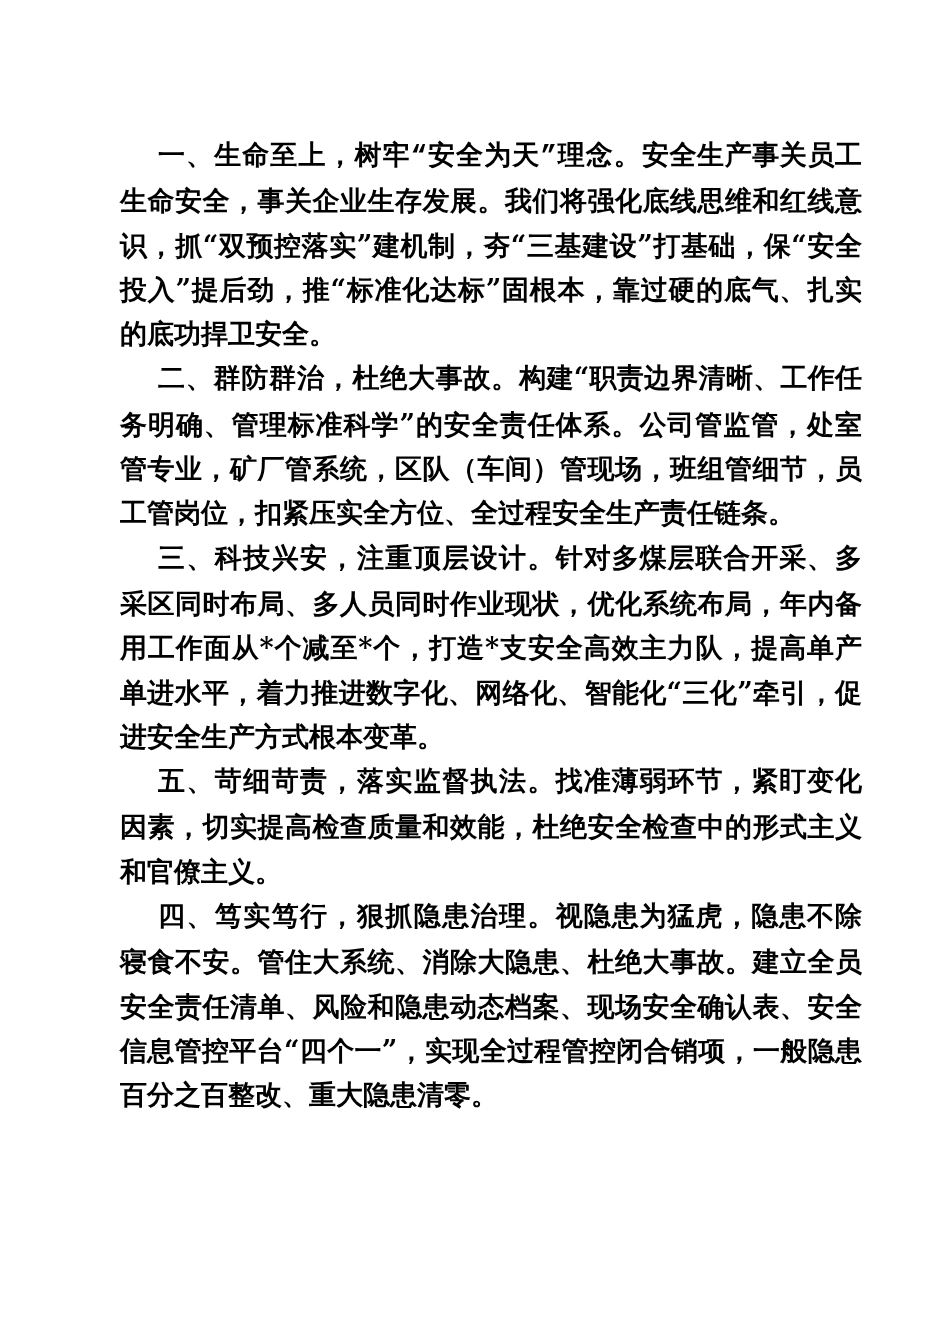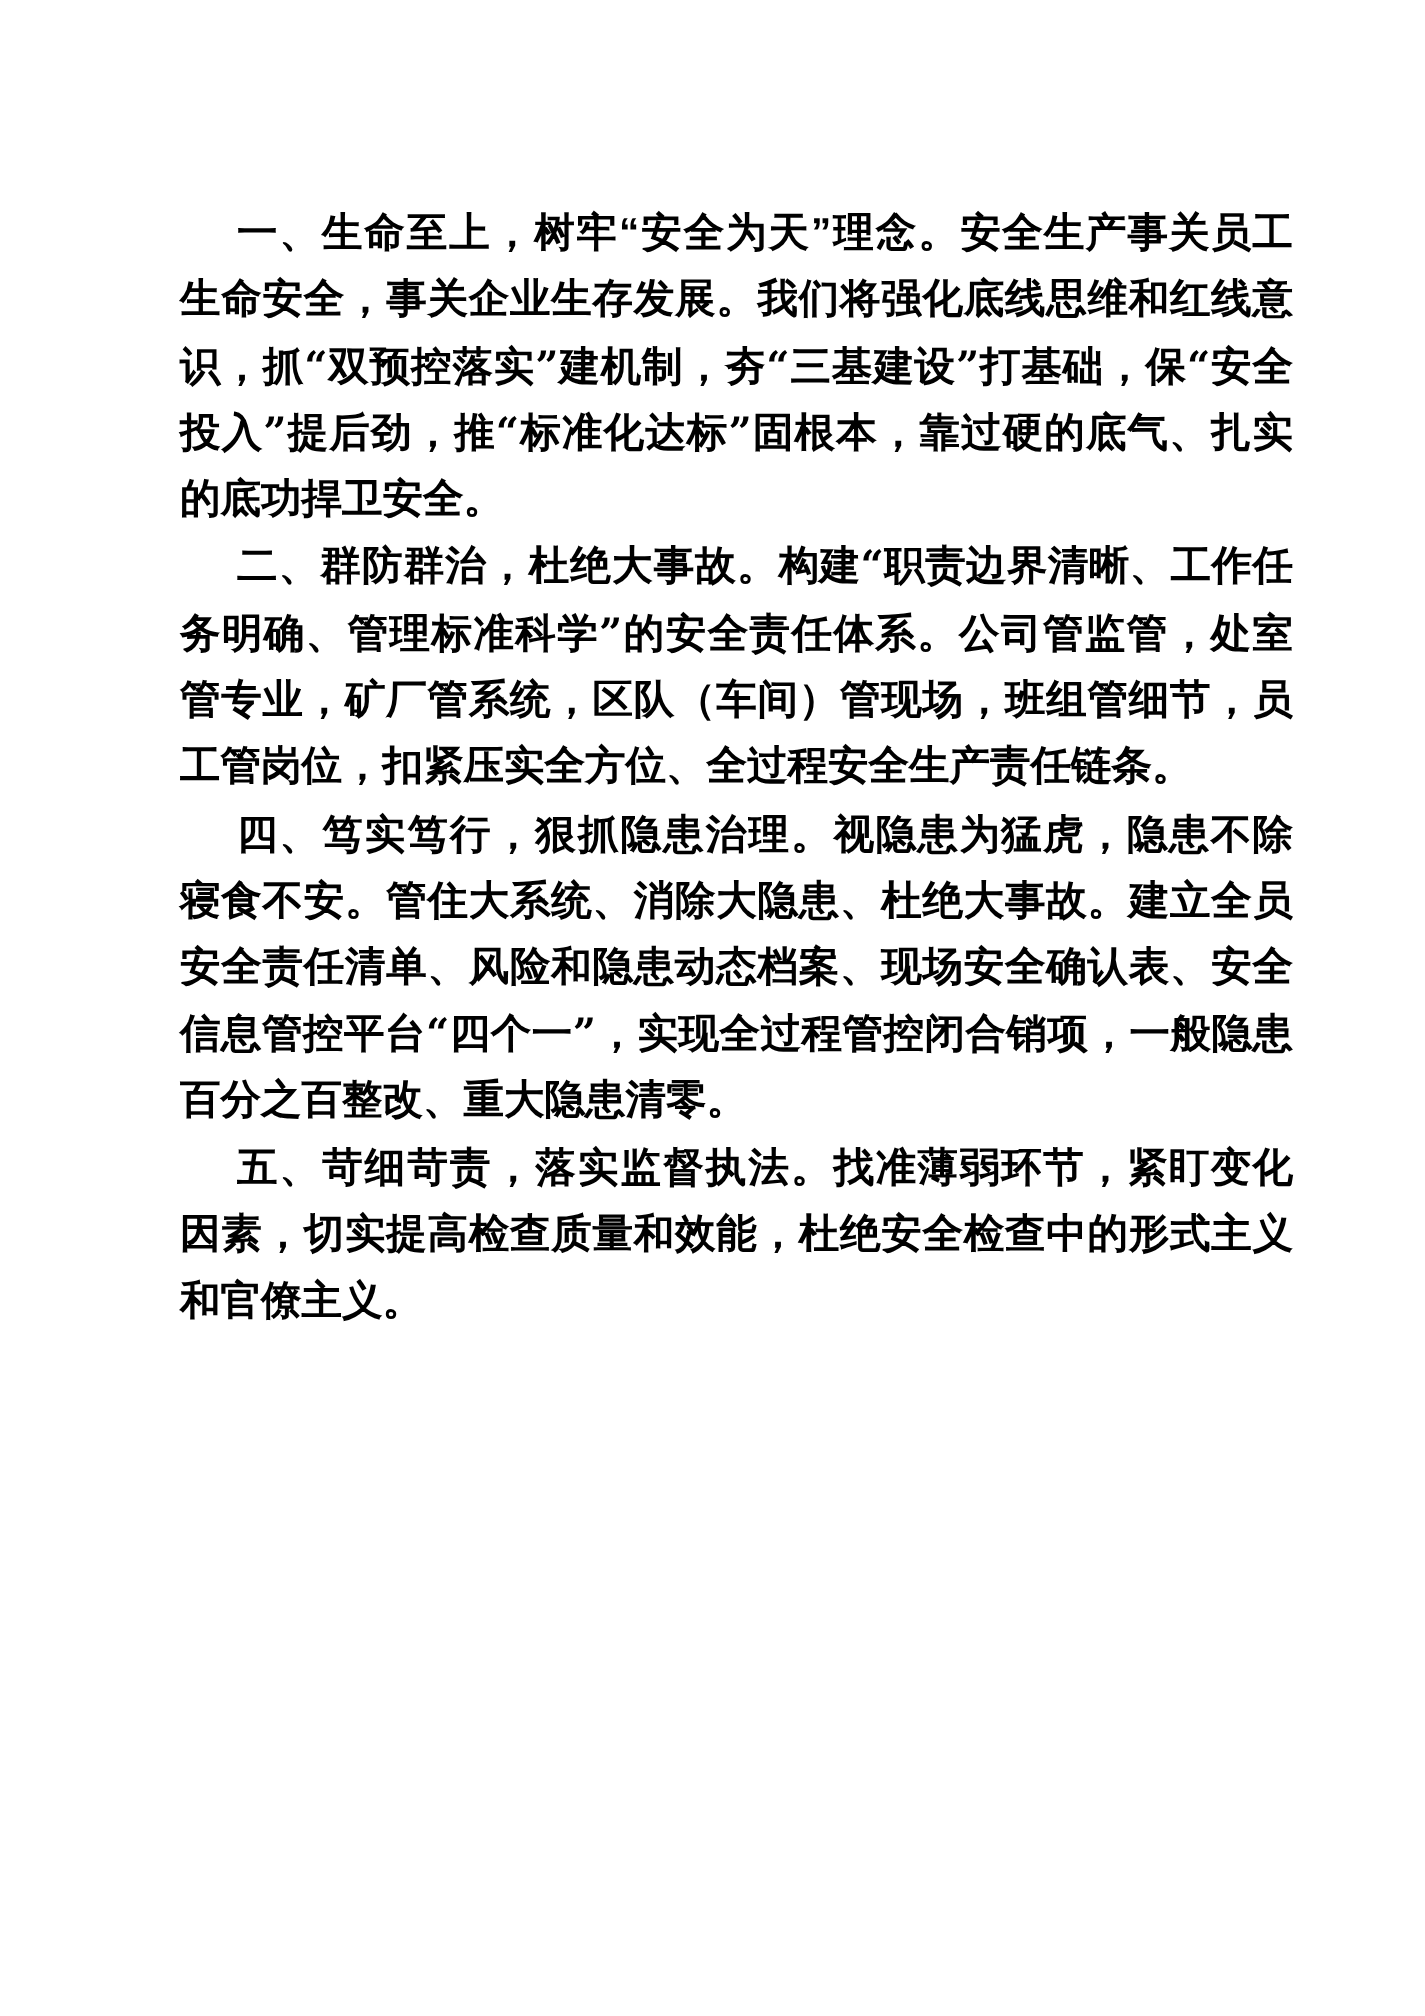--- a/index.html
+++ b/index.html
@@ -27,44 +27,47 @@
     font-size: 27px;
     line-height: 44.3px;
     text-align: justify;
     text-justify: inter-ideograph;
     text-indent: 38px;
     font-family: "DejaVu Serif", "Liberation Serif", serif;
     word-break: break-all;
   }
   .para-heading {
     font-weight: 700;
-    font-family: Liberation Sans, sans-serif;
+    font-family: Liberation Mono, monospace;
     letter-spacing: 0.5px;
   }
   .para-body {
     font-weight: 700;
   }
 </style>
 </head>
 <body>
 
 <div class="page">
   <div class="content">
 
     <p class="para">
       <span class="para-heading">一、生命至上，树牢“安全为天”理念。</span><span class="para-body">安全生产事关员工生命安全，事关企业生存发展。我们将强化底线思维和红线意识，抓“双预控落实”建机制，夯“三基建设”打基础，保“安全投入”提后劲，推“标准化达标”固根本，靠过硬的底气、扎实的底功捍卫安全。</span>
     </p>
 
     <p class="para">
       <span class="para-heading">二、群防群治，杜绝大事故。</span><span class="para-body">构建“职责边界清晰、工作任务明确、管理标准科学”的安全责任体系。公司管监管，处室管专业，矿厂管系统，区队（车间）管现场，班组管细节，员工管岗位，扣紧压实全方位、全过程安全生产责任链条。</span>
     </p>
 
-
     <p class="para">
-      <span class="para-heading">四、笃实笃行，狠抓隐患治理。</span><span class="para-body">视隐患为猛虎，隐患不除寝食不安。管住大系统、消除大隐患、杜绝大事故。建立全员安全责任清单、风险和隐患动态档案、现场安全确认表、安全信息管控平台“四个一”，实现全过程管控闭合销项，一般隐患百分之百整改、重大隐患清零。</span>
+      <span class="para-heading">三、科技兴安，注重顶层设计。</span><span class="para-body">针对多煤层联合开采、多采区同时布局、多人员同时作业现状，优化系统布局，年内备用工作面从*个减至*个，打造*支安全高效主力队，提高单产单进水平，着力推进数字化、网络化、智能化“三化”牵引，促进安全生产方式根本变革。</span>
     </p>
 
     <p class="para">
       <span class="para-heading">五、苛细苛责，落实监督执法。</span><span class="para-body">找准薄弱环节，紧盯变化因素，切实提高检查质量和效能，杜绝安全检查中的形式主义和官僚主义。</span>
     </p>
 
+    <p class="para">
+      <span class="para-heading">四、笃实笃行，狠抓隐患治理。</span><span class="para-body">视隐患为猛虎，隐患不除寝食不安。管住大系统、消除大隐患、杜绝大事故。建立全员安全责任清单、风险和隐患动态档案、现场安全确认表、安全信息管控平台“四个一”，实现全过程管控闭合销项，一般隐患百分之百整改、重大隐患清零。</span>
+    </p>
+
   </div>
 </div>
 
 </body></html>

